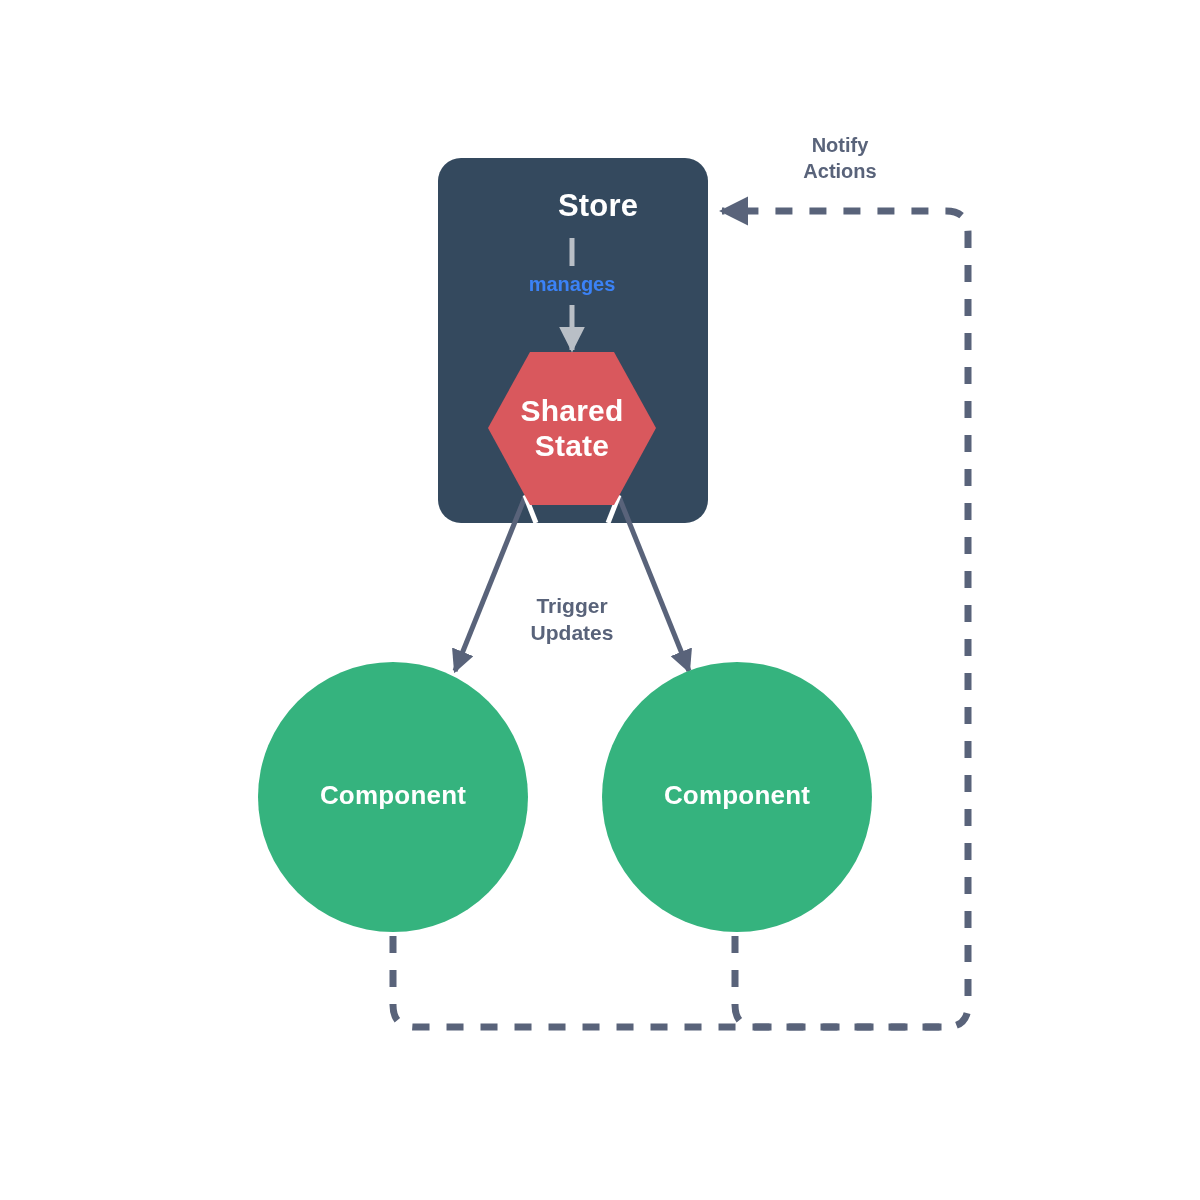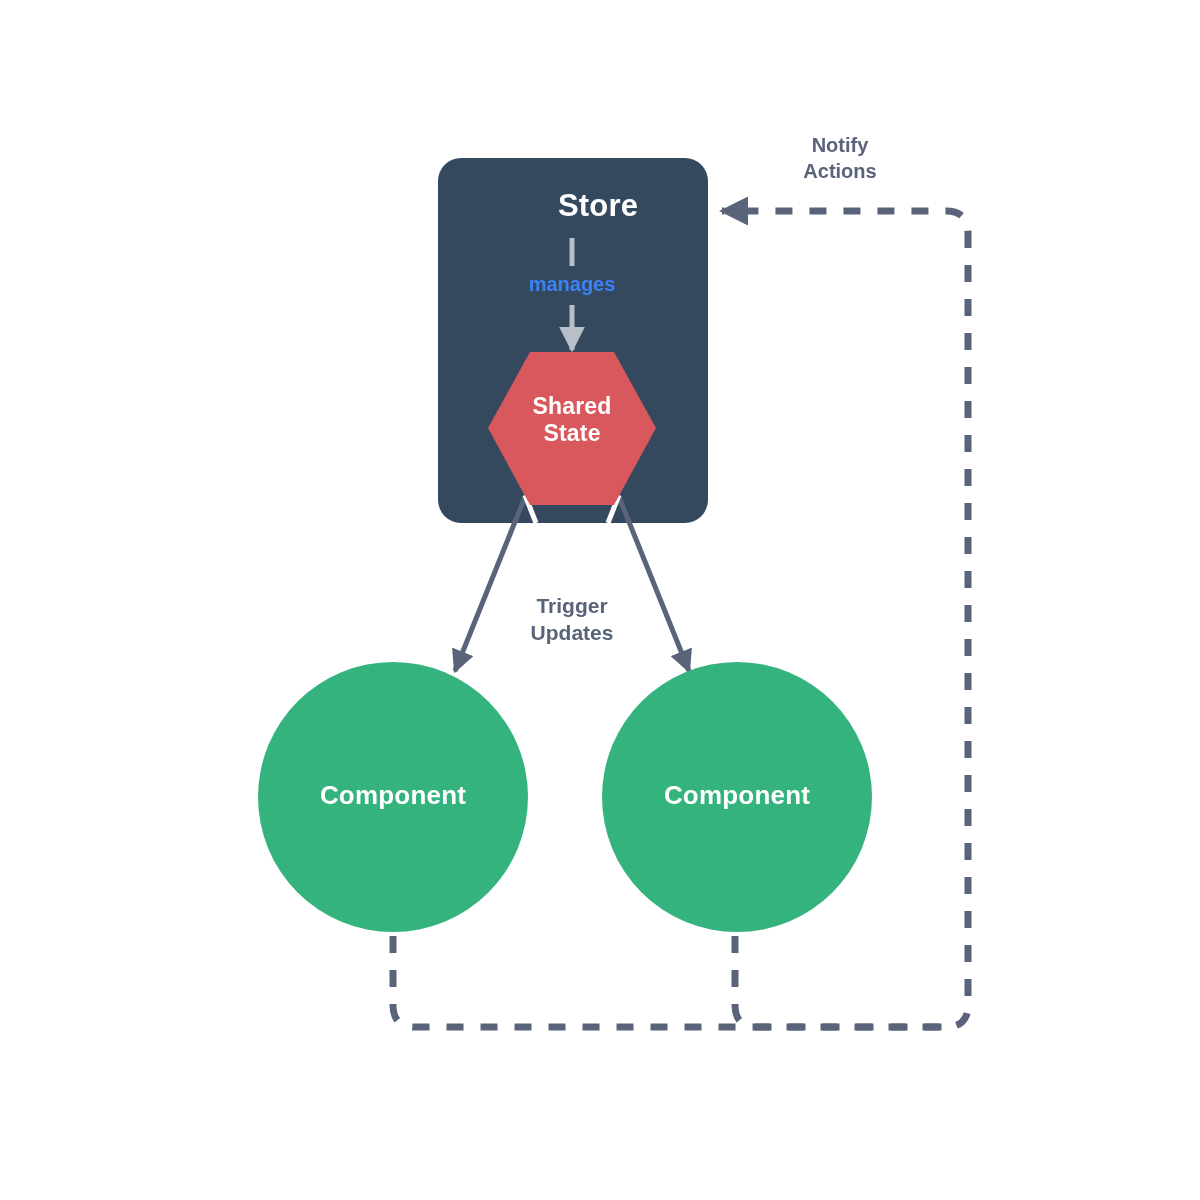--- a/index.html
+++ b/index.html
@@ -39,21 +39,21 @@
     width: 270px;
     font-size: 31px;
     color: #ffffff;
     letter-spacing: 0.2px;
     margin-left: 25px;
   }
   #shared-state-label {
     left: 488px;
     top: 393px;
     width: 168px;
-    font-size: 23px;
+    font-size: 30px;
     color: #ffffff;
     letter-spacing: 0.2px;
   }
   #component-left-label {
     left: 258px;
     top: 780px;
     width: 270px;
     font-size: 26px;
     color: #ffffff;
     letter-spacing: 0.2px;

